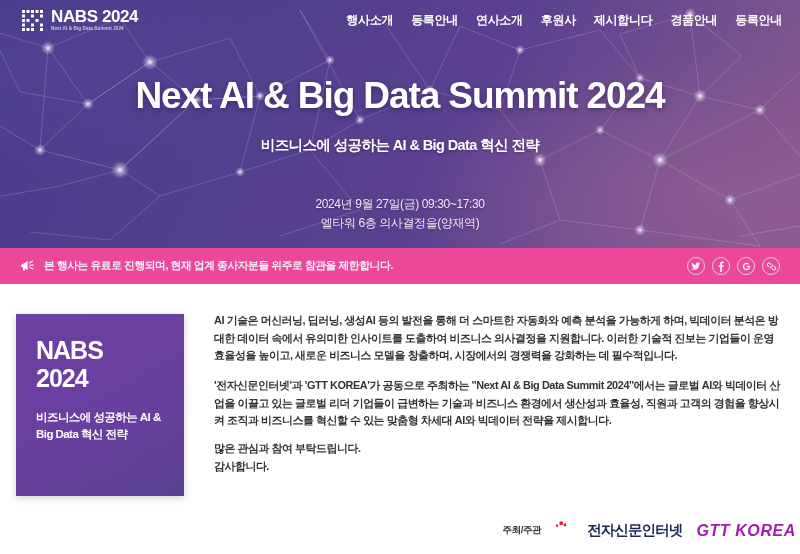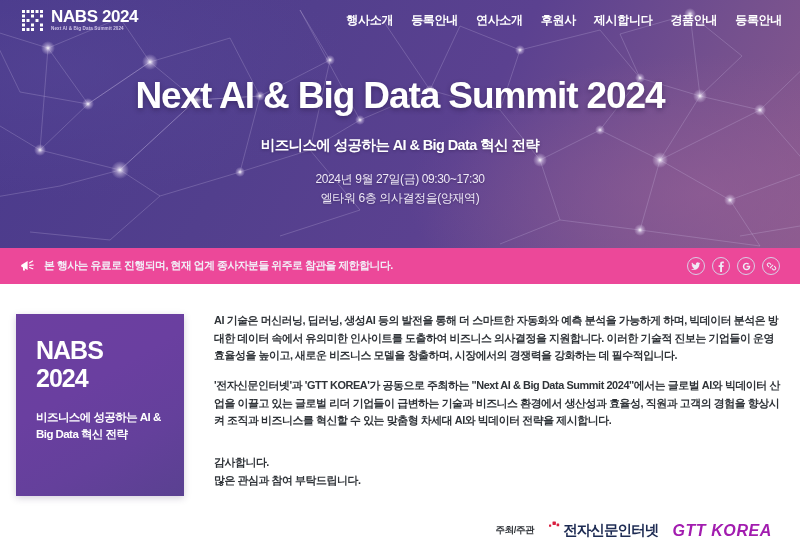--- a/index.html
+++ b/index.html
@@ -56,21 +56,21 @@
     color: #ffffff; font-size: 37px; font-weight: bold;
     letter-spacing: -1.1px;
     text-shadow: 0 2px 5px rgba(35,20,60,0.45);
   }
   .hero-sub {
     margin-top: 19px;
     color: #ffffff; font-size: 14.5px; font-weight: bold; letter-spacing: -0.6px;
     text-shadow: 0 1px 3px rgba(35,20,60,0.40);
   }
   .hero-when {
-    margin-top: 15px;
+    margin-top: 40px;
     color: #efe9f7; font-size: 12px; letter-spacing: -0.4px; line-height: 1.62;
     text-shadow: 0 1px 2px rgba(35,20,60,0.35);
   }
 
   
   .notice {
     position: relative;
     width: 800px; height: 36px;
     background: #ec4899;
     display: flex; align-items: center;
@@ -108,32 +108,32 @@
 
   .article {
     position: absolute; left: 214px; top: 28px;
     width: 570px;
   }
   .para {
     color: #2f3338; font-size: 10.9px; font-weight: bold;
     line-height: 1.62; letter-spacing: -0.42px;
     margin-bottom: 12px; text-align: left;
   }
-  .para.tight { margin-bottom: 24px; }
+  .para.tight { margin-bottom: 10px; }
   .para-lines span { display: block; }
 
   
   .footer-logos {
-    position: absolute; right: 28px; bottom: 14px;
+    position: absolute; right: 4px; bottom: 14px;
     display: flex; align-items: center; gap: 14px;
   }
   .host-label {
     color: #2f3338; font-size: 9.5px; font-weight: bold; letter-spacing: -0.4px;
   }
-  .logo-etnews { display: flex; align-items: flex-start; gap: 2px; }
+  .logo-etnews { display: flex; align-items: flex-start; gap: 19px; }
   .logo-etnews-text {
     color: #1c2a52; font-size: 14.5px; font-weight: bold; letter-spacing: -0.9px;
   }
   .logo-gtt {
     color: #a21caf; font-size: 16px; font-weight: bold;
     font-style: italic; letter-spacing: 0.6px;
   }
 </style>
 </head>
 <body>
@@ -296,22 +296,22 @@
     <div class="card">
       <div class="card-title">NABS
 2024</div>
       <div class="card-sub">비즈니스에 성공하는 AI &amp; Big Data 혁신 전략</div>
     </div>
 
     <div class="article">
       <p class="para">AI 기술은 머신러닝, 딥러닝, 생성AI 등의 발전을 통해 더 스마트한 자동화와 예측 분석을 가능하게 하며, 빅데이터 분석은 방대한 데이터 속에서 유의미한 인사이트를 도출하여 비즈니스 의사결정을 지원합니다. 이러한 기술적 진보는 기업들이 운영 효율성을 높이고, 새로운 비즈니스 모델을 창출하며, 시장에서의 경쟁력을 강화하는 데 필수적입니다.</p>
       <p class="para tight">'전자신문인터넷'과 'GTT KOREA'가 공동으로 주최하는 "Next AI &amp; Big Data Summit 2024"에서는 글로벌 AI와 빅데이터 산업을 이끌고 있는 글로벌 리더 기업들이 급변하는 기술과 비즈니스 환경에서 생산성과 효율성, 직원과 고객의 경험을 향상시켜 조직과 비즈니스를 혁신할 수 있는 맞춤형 차세대 AI와 빅데이터 전략을 제시합니다.</p>
       <p class="para para-lines">
+        <span>많은 관심과 참여 부탁드립니다.</span>
         <span>감사합니다.</span>
-        <span>많은 관심과 참여 부탁드립니다.</span>
       </p>
     </div>
 
     <div class="footer-logos">
       <span class="host-label">주최/주관</span>
 
       <span class="logo-etnews">
         <svg width="13" height="12" viewBox="0 0 13 12">
           <rect x="4.5" y="0.5" width="3.4" height="3.4" rx="0.6" fill="#d81f3f"></rect>
           <rect x="8.6" y="2.6" width="2.6" height="2.6" rx="0.5" fill="#d81f3f"></rect>

